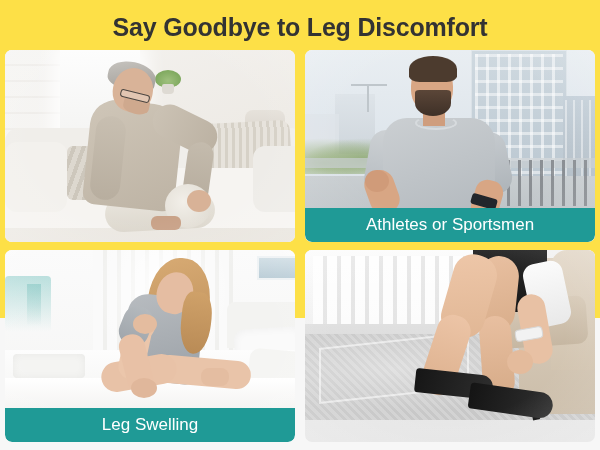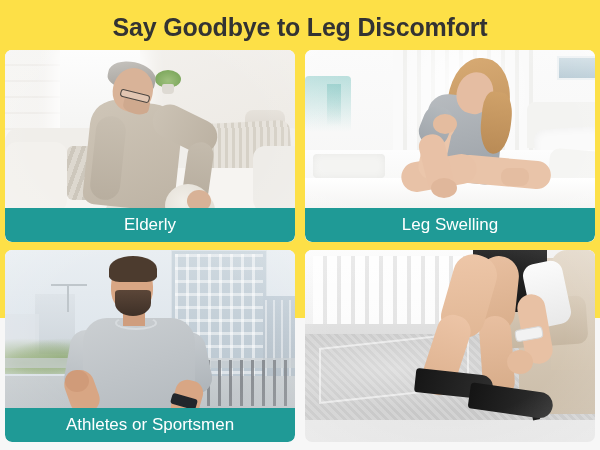--- a/index.html
+++ b/index.html
@@ -252,21 +252,52 @@
         <div class="sh c1-fore"></div>
         <div class="sh c1-knee"></div>
         <div class="sh c1-foot"></div>
         <div class="sh c1-hand"></div>
         <div class="sh c1-hair"></div>
         <div class="sh c1-head"></div>
         <div class="sh c1-beard"></div>
         <div class="sh c1-glass"></div>
         <div class="soft"></div>
       </div>
-      <div class="caption">Elderly</div>
+    </div>
+
+    <div class="card">
+      <div class="photo">
+        <div class="sh c2-sky"></div>
+        <div class="sh c2-bld3"></div>
+        <div class="sh c2-bld4"></div>
+        <div class="sh c2-crane2"></div>
+        <div class="sh c2-crane"></div>
+        <div class="sh c2-bld1"></div>
+        <div class="sh c2-bld1g"></div>
+        <div class="sh c2-bld2"></div>
+        <div class="sh c2-bld2g"></div>
+        <div class="sh c2-trees"></div>
+        <div class="sh c2-rail"></div>
+        <div class="sh c2-ground"></div>
+        <div class="sh c2-fence"></div>
+        <div class="sh c2-armL"></div>
+        <div class="sh c2-armR"></div>
+        <div class="sh c2-shirt"></div>
+        <div class="sh c2-collar"></div>
+        <div class="sh c2-neck"></div>
+        <div class="sh c2-foreL"></div>
+        <div class="sh c2-fistL"></div>
+        <div class="sh c2-foreR"></div>
+        <div class="sh c2-watch"></div>
+        <div class="sh c2-head"></div>
+        <div class="sh c2-beard"></div>
+        <div class="sh c2-hair"></div>
+        <div class="soft"></div>
+      </div>
+      <div class="caption">Athletes or Sportsmen</div>
     </div>
 
     <div class="card">
       <div class="photo">
         <div class="sh c3-bg"></div>
         <div class="sh c3-teal"></div>
         <div class="sh c3-teal2"></div>
         <div class="sh c3-curt"></div>
         <div class="sh c3-curtglow"></div>
         <div class="sh c3-art"></div>
@@ -289,52 +320,20 @@
         <div class="sh c3-hand"></div>
         <div class="sh c3-head"></div>
         <div class="sh c3-hairb"></div>
         <div class="soft"></div>
       </div>
       <div class="caption">Leg Swelling</div>
     </div>
 
     <div class="card">
       <div class="photo">
-        <div class="sh c2-sky"></div>
-        <div class="sh c2-bld3"></div>
-        <div class="sh c2-bld4"></div>
-        <div class="sh c2-crane2"></div>
-        <div class="sh c2-crane"></div>
-        <div class="sh c2-bld1"></div>
-        <div class="sh c2-bld1g"></div>
-        <div class="sh c2-bld2"></div>
-        <div class="sh c2-bld2g"></div>
-        <div class="sh c2-trees"></div>
-        <div class="sh c2-rail"></div>
-        <div class="sh c2-ground"></div>
-        <div class="sh c2-fence"></div>
-        <div class="sh c2-armL"></div>
-        <div class="sh c2-armR"></div>
-        <div class="sh c2-shirt"></div>
-        <div class="sh c2-collar"></div>
-        <div class="sh c2-neck"></div>
-        <div class="sh c2-foreL"></div>
-        <div class="sh c2-fistL"></div>
-        <div class="sh c2-foreR"></div>
-        <div class="sh c2-watch"></div>
-        <div class="sh c2-head"></div>
-        <div class="sh c2-beard"></div>
-        <div class="sh c2-hair"></div>
-        <div class="soft"></div>
-      </div>
-      <div class="caption">Athletes or Sportsmen</div>
-    </div>
-
-    <div class="card">
-      <div class="photo">
         <div class="sh c4-bg"></div>
         <div class="sh c4-winglow"></div>
         <div class="sh c4-winbars"></div>
         <div class="sh c4-floor"></div>
         <div class="sh c4-rug"></div>
         <div class="sh c4-rugpat"></div>
         <div class="sh c4-sofa"></div>
         <div class="sh c4-sofaarm"></div>
         <div class="sh c4-seat"></div>
         <div class="sh c4-skirt"></div>

